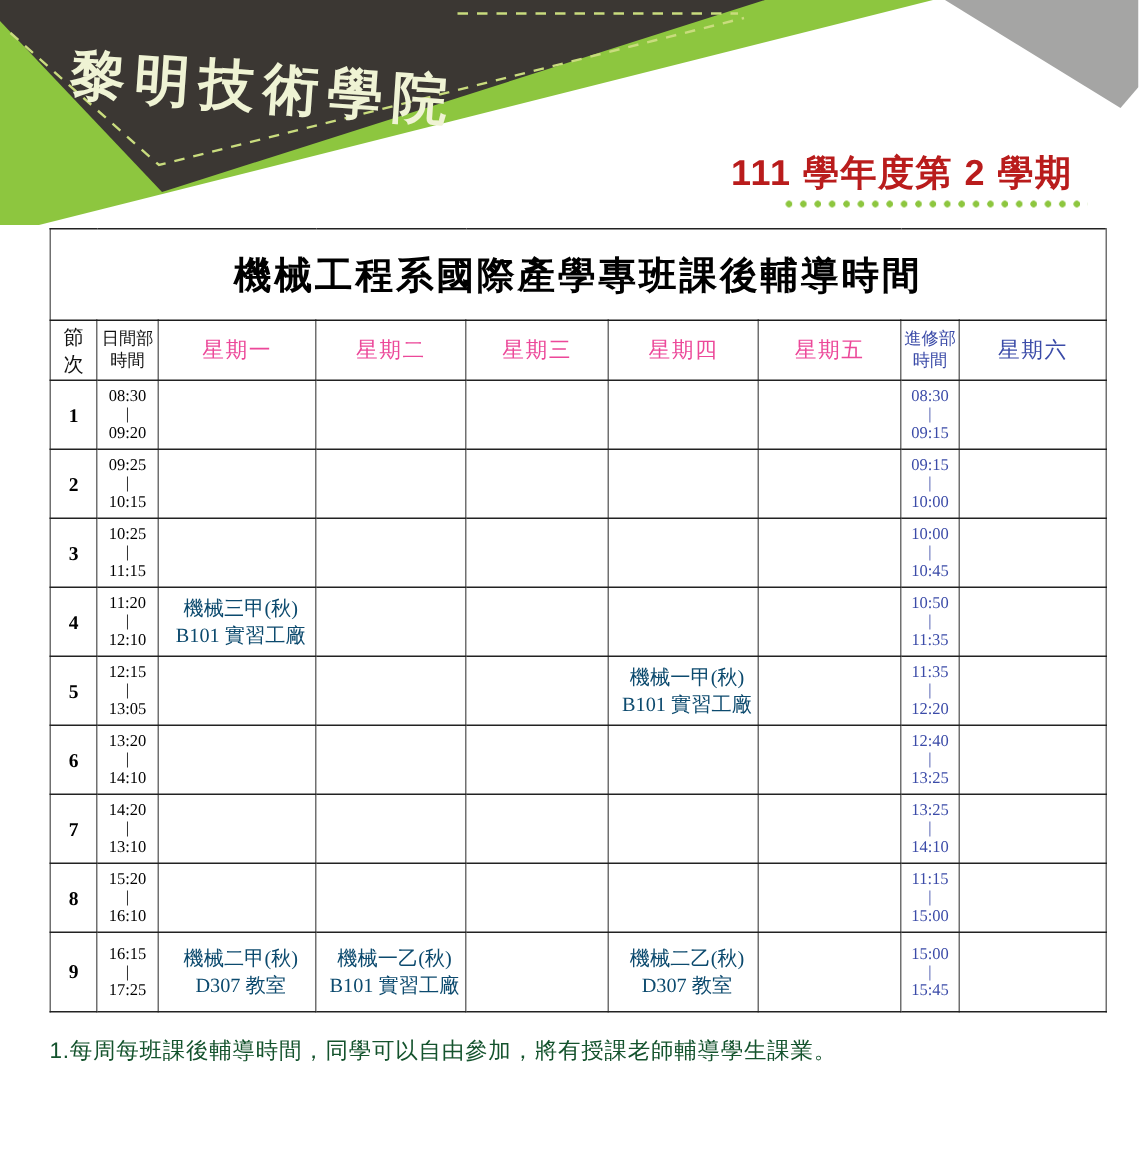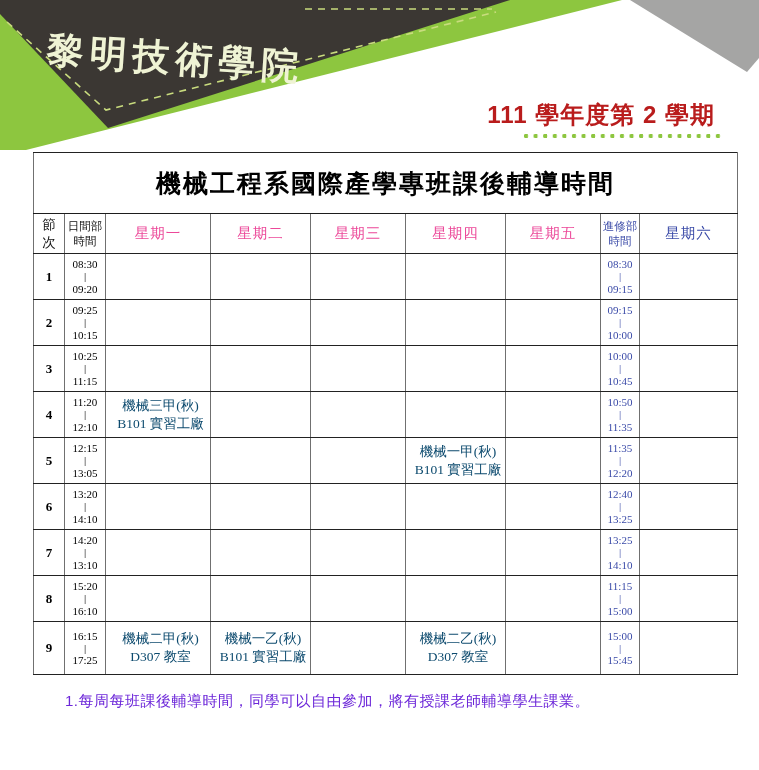--- a/index.html
+++ b/index.html
@@ -53,21 +53,21 @@
   .t-time{font-family:"Liberation Serif","DejaVu Serif",serif;font-size:11px;line-height:1.12;color:#000;}
   .t-time div{margin:0;}
   .c-course{
     font-family:"Liberation Serif","DejaVu Serif",serif;
     font-size:13.5px;line-height:1.3;color:#0c4a6e;
     text-align:left;padding-left:5px !important;white-space:pre-line;
   }
 
   
   .notes{position:absolute;left:33px;top:687px;width:700px;}
-  .note-line{font-size:15px;color:#6d28d9;line-height:1.8;letter-spacing:0.5px;margin-left:32px;}
+  .note-line{font-size:15px;color:#14532d;line-height:1.8;letter-spacing:0.5px;}
 </style>
 </head>
 <body>
 
 <div class="page">
 
   <svg class="banner" viewBox="0 0 759 170" width="759" height="170">
     <polygon points="0,14 510,0 622,0 26,150 0,150" fill="#8DC63F"></polygon>
     <polygon points="0,0 510,0 108,128 0,14" fill="#3B3733"></polygon>
     <path d="M7 22 L106 110 L496 12 M305 9 L492 9" fill="none" stroke="#C9DC7E" stroke-width="1.6" stroke-dasharray="7 6"></path>

